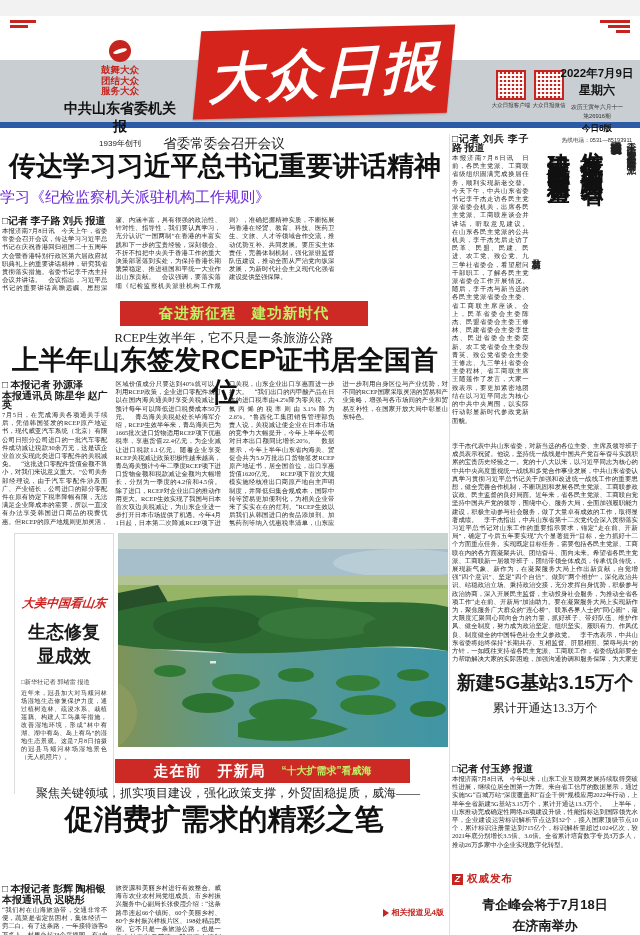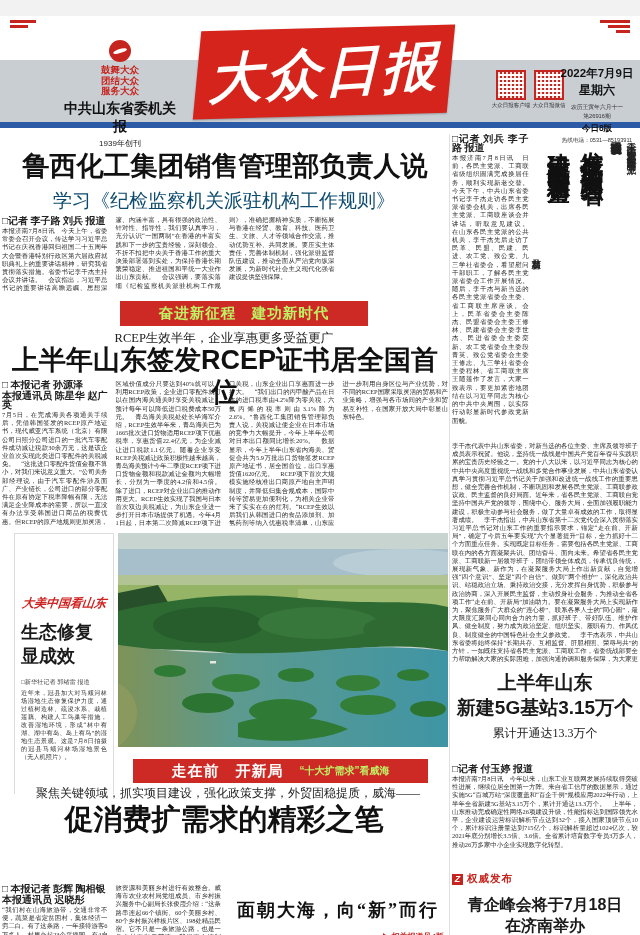--- a/index.html
+++ b/index.html
@@ -37,21 +37,21 @@
   .mh-date .d1 { font-weight:bold; font-size:11.5px; }
   .mh-date .d2 { font-weight:bold; font-size:12px; margin-top:1px; }
   .mh-date .d3 { font-size:5.8px; margin-top:4px; color:#333; }
   .mh-date .d4 { font-size:5.8px; color:#333; }
   .mh-date .d5 { font-weight:bold; font-size:8.5px; margin-top:2px; }
   .mh-date .d6 { font-size:5.6px; margin-top:2px; color:#333; }
 
   
   .kicker { text-align:center; font-family:"Liberation Serif", serif; font-size:13px; color:#222; }
   .headline { text-align:center; font-weight:900; color:#111; letter-spacing:0; }
-  .subhead { text-align:center; font-family:"Liberation Serif", serif; font-size:19px; color:#0c4a6e; }
+  .subhead { font-family:"Liberation Serif", serif; font-size:15px; color:#6d28d9; }
   .bodytext { font-family:"Liberation Serif", serif; font-size:6.4px; line-height:8.2px;
     color:#2a2a2a; text-align:justify; overflow:hidden; }
   .cols4 { column-count:4; column-gap:8px; column-fill:auto; }
   .byline { font-family:"Liberation Serif", serif; font-size:10px; font-weight:bold;
     color:#222; line-height:9px; margin-bottom:2px; }
   .vtext { writing-mode:vertical-rl; }
 
   .banner { background:#cd2a25; display:flex; align-items:center; justify-content:center; }
   .banner .yellow { color:#bef264; font-weight:900; }
   .banner .white { color:#ffffff; font-weight:900; }
@@ -59,42 +59,42 @@
   .hairline-v { width:1px; background:#e0e0e0; }
   .hairline-h { height:1px; background:#d9d9d9; }
 
   
   #eco-box { left:14px; top:517px; width:100px; height:261px;
     border-left:1px solid #dcdcdc; border-right:1px solid #dcdcdc;
     border-top:1px solid #dcdcdc; padding:5px 6px; }
   .eco-logo { margin-top:56px; text-align:center; color:#cf2220; font-weight:900;
     font-style:italic; font-size:12px; font-family:"Liberation Serif", serif;
     transform:skewX(-6deg); white-space:nowrap; }
-  .eco-title { font-weight:900; font-size:18px; line-height:24px; margin-top:8px; }
+  .eco-title { text-align:center; font-weight:900; font-size:18px; line-height:24px; margin-top:8px; }
   .eco-byline { font-size:6.2px; color:#444; margin-top:10px; font-family:"Liberation Serif", serif;}
   .eco-caption { font-size:6.2px; line-height:8px; text-align:justify;
     font-family:"Liberation Serif", serif; color:#333; margin-top:2px; }
 
   
   #uf-block { left:452px; top:118px; width:186px; height:304px; display:flex; }
   .uf-lead { width:78px; height:100%; }
   .uf-attend { width:14px; font-size:9.5px; padding-top:118px; color:#222; }
   .uf-big { width:33px; font-weight:900; font-size:23px; letter-spacing:3px;
     line-height:33px; color:#111; }
   .uf-kin { width:15px; font-weight:bold; font-size:11px; color:#222; }
   .uf-kout { width:15px; font-size:10px; color:#222; letter-spacing:1px; }
 
   .g5-t { text-align:center; font-weight:900; font-size:19px; line-height:25px; }
   .g5-sub { text-align:center; font-family:"Liberation Serif", serif; font-size:12px; margin-top:5px; }
 
   .auth-label { display:flex; align-items:center; gap:4px; }
   .auth-icon { width:11px; height:11px; background:#c6251f; color:#fff; font-weight:900;
     font-size:9px; line-height:11px; text-align:center; font-style:italic; }
   .auth-label span.txt { color:#c6251f; font-weight:900; font-size:10.5px; letter-spacing:1px; }
-  .auth-h { text-align:center; font-weight:900; font-size:16px; line-height:21px; margin-top:8px; }
+  .auth-h { text-align:center; font-weight:900; font-size:13px; line-height:21px; margin-top:8px; }
   .pagenote { display:flex; align-items:center; justify-content:flex-end; gap:3px;
     color:#c6251f; font-size:8px; font-weight:bold; }
   .arrow-right { width:0; height:0; border-top:4px solid transparent; border-bottom:4px solid transparent;
     border-left:6px solid #c6251f; }
 
   .teaser { background:#ffffff; }
   .teaser-title { text-align:center; font-family:"Liberation Serif", serif;
     font-weight:900; font-size:18px; color:#111; letter-spacing:2px; }
 </style>
 </head>
@@ -135,32 +135,33 @@
 
   <div class="abs mh-date">
     <div class="d1">2022年7月9日</div>
     <div class="d2">星期六</div>
     <div class="d3">农历壬寅年六月十一</div>
     <div class="d4">第26916期</div>
     <div class="d5">今日8版</div>
     <div class="d6">热线电话：0531—85193911</div>
   </div>
 
-  <div class="abs headline" style="left:0; top:134px; width:450px; font-size:27px; line-height:32px;">鲁西化工集团销售管理部负责人说</div>
+  <div class="abs kicker" style="left:0; top:119px; width:448px; font-size:13.5px;">省委常委会召开会议</div>
+  <div class="abs headline" style="left:0; top:134px; width:450px; font-size:27px; line-height:32px;">传达学习习近平总书记重要讲话精神</div>
   <div class="abs subhead" style="left:0; top:172px; width:448px;">学习《纪检监察机关派驻机构工作规则》</div>
   <div class="abs bodytext cols4" style="left:2px; top:200px; width:446px; height:82px;">
     <div class="byline">□记者 李子路 刘兵 报道</div>
     <span>本报济南7月8日讯　今天上午，省委常委会召开会议，传达学习习近平总书记在庆祝香港回归祖国二十五周年大会暨香港特别行政区第六届政府就职典礼上的重要讲话精神，研究我省贯彻落实措施。省委书记李干杰主持会议并讲话。　会议指出，习近平总书记的重要讲话高瞻远瞩、思想深邃、内涵丰富，具有很强的政治性、针对性、指导性，我们要认真学习，充分认识“一国两制”在香港的丰富实践和下一步的宝贵经验，深刻领会、不折不扣把中央关于香港工作的重大决策部署落到实处，为保持香港长期繁荣稳定、推进祖国和平统一大业作出山东贡献。　会议强调，要落实落细《纪检监察机关派驻机构工作规则》，准确把握精神实质，不断拓展与香港在经贸、教育、科技、医药卫生、文旅、人才等领域合作交流，推动优势互补、共同发展。要压实主体责任，完善体制机制，强化派驻监督队伍建设，推动全面从严治党向纵深发展，为新时代社会主义现代化强省建设提供坚强保障。</span>
   </div>
 
   <div class="abs banner" style="left:120px; top:285px; width:248px; height:25px;">
     <span class="yellow" style="font-size:14.5px; letter-spacing:1px;">奋进新征程　建功新时代</span>
   </div>
 
-  <div class="abs kicker" style="left:0; top:314px; width:448px; font-size:12.5px;">RCEP生效半年，企业享惠更多受益更广</div>
+  <div class="abs kicker" style="left:0; top:314px; width:448px; font-size:12.5px;">RCEP生效半年，它不只是一条旅游公路</div>
   <div class="abs headline" style="left:0; top:328px; width:450px; font-size:27px; line-height:32px;">上半年山东签发RCEP证书居全国首位</div>
   <div class="abs bodytext cols4" style="left:2px; top:364px; width:446px; height:150px;">
     <div class="byline">□ 本报记者 孙源泽</div>
     <div class="byline">本报通讯员 陈星华 赵广英</div>
     <span>7月5日，在完成海关各项通关手续后，凭借韩国签发的RCEP原产地证书，现代威亚汽车系统（北京）有限公司日照分公司进口的一批汽车零配件成功减让税款30余万元，这是该企业首次实现此类进口零配件的关税减免。　“这批进口零配件货值金额不算小，对我们来说意义重大。”公司关务部经理说，由于汽车零配件涉及面广、产业链长，公司进口的部分零配件在原有协定下税率降幅有限，无法满足企业降成本的需要，所以一直没有办法享受韩国进口商品的税费优惠。但RCEP的原产地规则更加灵活，区域价值成分只要达到40%就可以，利用RCEP政策，企业进口零配件就可以在国内海关通关时享受关税减让，预计每年可以降低进口税费成本50万元。　青岛海关关税处处长毕海军介绍，RCEP生效半年来，青岛海关已为1665批次进口货物适用RCEP项下优惠税率，享惠货值22.4亿元，为企业减让进口税款1.1亿元。随着企业享受RCEP关税减让政策积极性越来越高，青岛海关预计今年二季度RCEP项下进口货物金额和税款减让金额均大幅增长，分别为一季度的4.2倍和4.5倍。　除了进口，RCEP对企业出口的推动作用更大。RCEP生效实现了我国与日本首次双边关税减让，为山东企业进一步打开日本市场提供了机遇。今年4月1日起，日本第二次降减RCEP项下进口关税，山东企业出口享惠面进一步扩大。　“我们出口的丙甲酸产品在日本的进口税率由4.2%降为零关税，六氟丙烯的税率则由3.1%降为2.6%。”鲁西化工集团销售管理部负责人说，关税减让使企业在日本市场的竞争力大幅提升，今年上半年公司对日本出口额同比增长20%。　数据显示，今年上半年山东省内海关、贸促会共为5.9万批出口货物签发RCEP原产地证书，居全国首位，出口享惠货值1620亿元。　RCEP项下首次大规模实施经核准出口商原产地自主声明制度，并降低归集合规成本，国际中转等贸易更加便利化，为相关企业带来了实实在在的红利。“RCEP生效以后我们从韩国进口的食品添加剂、加氢药剂等纳入优惠税率清单，山东应进一步利用自身区位与产业优势，对不同的RCEP国家采取灵活的贸易和产业策略，增强与各市场间的产业和贸易互补性，在国家开放大局中彰显山东特色。</span>
   </div>
 
   <div class="abs" id="eco-box">
     <div class="eco-logo">大美中国看山东</div>
     <div class="eco-title">
@@ -198,34 +199,33 @@
       <ellipse cx="90" cy="170" rx="26" ry="10" fill="#2c7432"></ellipse>
       <ellipse cx="165" cy="178" rx="34" ry="12" fill="#2f7a35"></ellipse>
       <ellipse cx="250" cy="172" rx="28" ry="10" fill="#347f38"></ellipse>
       <ellipse cx="310" cy="176" rx="18" ry="8" fill="#2c7432"></ellipse>
       <path d="M120,190 C150,180 200,182 230,196 C200,210 150,210 120,204 Z" fill="#2f7a35"></path>
       <path d="M0,150 C20,160 30,190 0,214 Z" fill="#8a9a5f"></path>
       <rect x="92" y="128" width="6" height="2.5" fill="#e8e8e0"></rect>
     </svg>
   </div>
 
-  <div class="abs banner" style="left:133px; top:743px; width:295px; height:24px; gap:16px;">
+  <div class="abs banner" style="left:115px; top:743px; width:295px; height:24px; gap:16px;">
     <span class="white" style="font-size:15px; letter-spacing:1px;">走在前　开新局</span>
     <span class="yellow" style="font-size:10px;">“十大扩需求”看威海</span>
   </div>
 
   <div class="abs kicker" style="left:4px; top:769px; width:448px; font-size:12px;">聚焦关键领域，抓实项目建设，强化政策支撑，外贸固稳提质，威海——</div>
   <div class="abs headline" style="left:0; top:786px; width:448px; font-size:29px; line-height:34px;">促消费扩需求的精彩之笔</div>
   <div class="abs bodytext cols4" style="left:2px; top:868px; width:446px; height:106px;">
     <div class="byline">□ 本报记者 彭辉 陶相银</div>
     <div class="byline">本报通讯员 迟晓彤</div>
     <span>“我们村在山海旅游带，交通非常不便，蔬菜是省定贫困村，集体经济一穷二白。有了这条路，一年接待游客6万多人，村里办起23个采摘园，有4户村民办起了农家乐，去年村集体收入达到12万元。”7月3日，乳山市诸往镇下石硼村党支部书记王守起说，一条路激活了村里的消费活力。　这条路叫“千里山海自驾旅游公路”，全长1001公里，将威海90%以上的核心文旅资源和美丽乡村进行有效整合。威海市农业农村局党组成员、市乡村振兴服务中心副局长张俊霞介绍：“这条路串连起66个镇街、60个美丽乡村、80个乡村振兴样板片区、198处精品民宿。它不只是一条旅游公路，也是一条乡村振兴示范路，我们正在编制《千里山海乡村振兴规划》，让沿线更多的乡村资源借助这条路提升价值，带动消费，这是威海推进‘十大扩需求’行动的生动之笔。”　7月2日一早，文登经济开发区绿色新材料产业园建设现场热火朝天，水、电、绿化等一系列配套设施即将完工，这座总面积80万平方米的项目即将竣工。在推进“十大扩需求”行动中，威海将重点放在抓项目、抓有效投资上，今年形成“1+6”项目清单，共计256个重点项目，总投资3423亿元，今年计划完成投资超过820亿元。围绕基础设施“七网”行动，实施威海新机场、桃威铁路电气化改造、莱荣高铁及扩建等项目；围绕绿色低碳转型，实施核电、海上风电项目；围绕新型城镇化建设，实施城市更新、“城市双修”项目，打造精致城市样板；围绕工业优势产业，实施一批智能、数字、工业互联网项目。进一步释放消费潜力，威海强化政策供给，挖掘家电、家具、汽车、餐饮消费潜力。（下转第4版）</span>
   </div>
   <div class="abs teaser" style="left:228px; top:868px; width:220px; height:62px; padding-top:14px;">
-    <div class="teaser-title">面朝大海，向“新”而行</div>
     <div class="pagenote" style="margin-top:9px; padding-right:4px;">
       <span class="arrow-right"></span>
       <span>相关报道见4版</span>
     </div>
   </div>
 
   <div class="abs hairline-v" style="left:449px; top:118px; height:813px;"></div>
 
   <div class="abs" id="uf-block">
     <div class="uf-lead bodytext" style="width:78px;">
@@ -234,21 +234,20 @@
     </div>
     <div class="uf-attend vtext">葛慧君参加</div>
     <div class="uf-big vtext">建设贡献更多智慧和力量</div>
     <div class="uf-big vtext">发挥优势服务大局为强省</div>
     <div class="uf-kin vtext">工商联座谈会强调</div>
     <div class="uf-kout vtext">李干杰走访各民主党派省委会机关并出席省各民主党派</div>
   </div>
   <div class="abs bodytext" style="left:452px; top:426px; width:186px; height:222px;">李干杰代表中共山东省委，对新当选的各位主委、主席及领导班子成员表示祝贺。他说，坚持统一战线是中国共产党百年奋斗实践积累的宝贵历史经验之一。党的十八大以来，以习近平同志为核心的中共中央高度重视统一战线和多党合作事业发展，中共山东省委认真学习贯彻习近平总书记关于加强和改进统一战线工作的重要思想，健全完善合作机制，不断巩固和发展各民主党派、工商联参政议政、民主监督的良好局面。近年来，省各民主党派、工商联自觉坚持中国共产党的领导，围绕中心、服务大局，全面加强履职能力建设，积极主动参与社会服务，做了大量卓有成效的工作，取得显著成绩。　李干杰指出，中共山东省第十二次党代会深入贯彻落实习近平总书记对山东工作的重要指示要求，锚定“走在前、开新局”，确定了今后五年要实现“六个显著提升”目标，全力抓好十二个方面重点任务。实现既定目标任务，需要包括各民主党派、工商联在内的各方面凝聚共识、团结奋斗、面向未来。希望省各民主党派、工商联新一届领导班子，团结带领全体成员，传承优良传统，展现新气象、新作为，在凝聚服务大局上作出新贡献，自觉增强“四个意识”、坚定“四个自信”、做到“两个维护”，深化政治共识、站稳政治立场、秉持政治交接，充分发挥自身优势，积极参与政治协商，深入开展民主监督，主动投身社会服务，为推动全省各项工作“走在前、开新局”加油助力。要在凝聚服务大局上实现新作为，聚焦服务广大群众的“连心桥”、联系各界人士的“同心圆”，最大限度汇聚同心同向合力的力量，抓好班子、带好队伍、维护作风、健全制度，努力成为政治坚定、组织坚实、履职有力、作风优良、制度健全的中国特色社会主义参政党。　李干杰表示，中共山东省委将始终保持“长期共存、互相监督、肝胆相照、荣辱与共”的方针，一如既往支持省各民主党派、工商联工作，省委统战部要全力帮助解决大家的实际困难，加强沟通协调和服务保障，为大家更好履职尽责创造条件。大家一起努力，推动多党合作事业不断展现新气象，以实际行动迎接中共二十大胜利召开。　省委常委徐海荣、王宇燕、张海波，省直有关部门主要负责同志参加。</div>
 
   <div class="abs" style="left:452px; top:654px; width:186px;">
-    <div class="g5-t">上半年山东</div>
     <div class="g5-t">新建5G基站3.15万个</div>
     <div class="g5-sub">累计开通达13.3万个</div>
   </div>
   <div class="abs bodytext" style="left:452px; top:748px; width:186px; height:102px;">
     <div class="byline">□记者 付玉婷 报道</div>
     <span>本报济南7月8日讯　今年以来，山东工业互联网发展持续取得突破性进展，继续位居全国第一方阵。来自省工信厅的数据显示，通过实施5G“百城万站”深度覆盖和“百企千例”规模应用2022年行动，上半年全省新建5G基站3.15万个，累计开通达13.3万个。　上半年，山东推动完成确定性网络26项建设升级，性能指标达到国际领先水平，企业建设运营标识解析节点达到32个，接入国家顶级节点10个，累计标识注册量达到715亿个，标识解析量超过1024亿次，较2021年底分别增长3.5倍、3.6倍。全省累计培育数字专员3万多人，推动26万多家中小企业实现数字化转型。</span>
   </div>
 
   <div class="abs" style="left:452px; top:856px; width:186px; height:74px;">
     <div class="auth-label">

